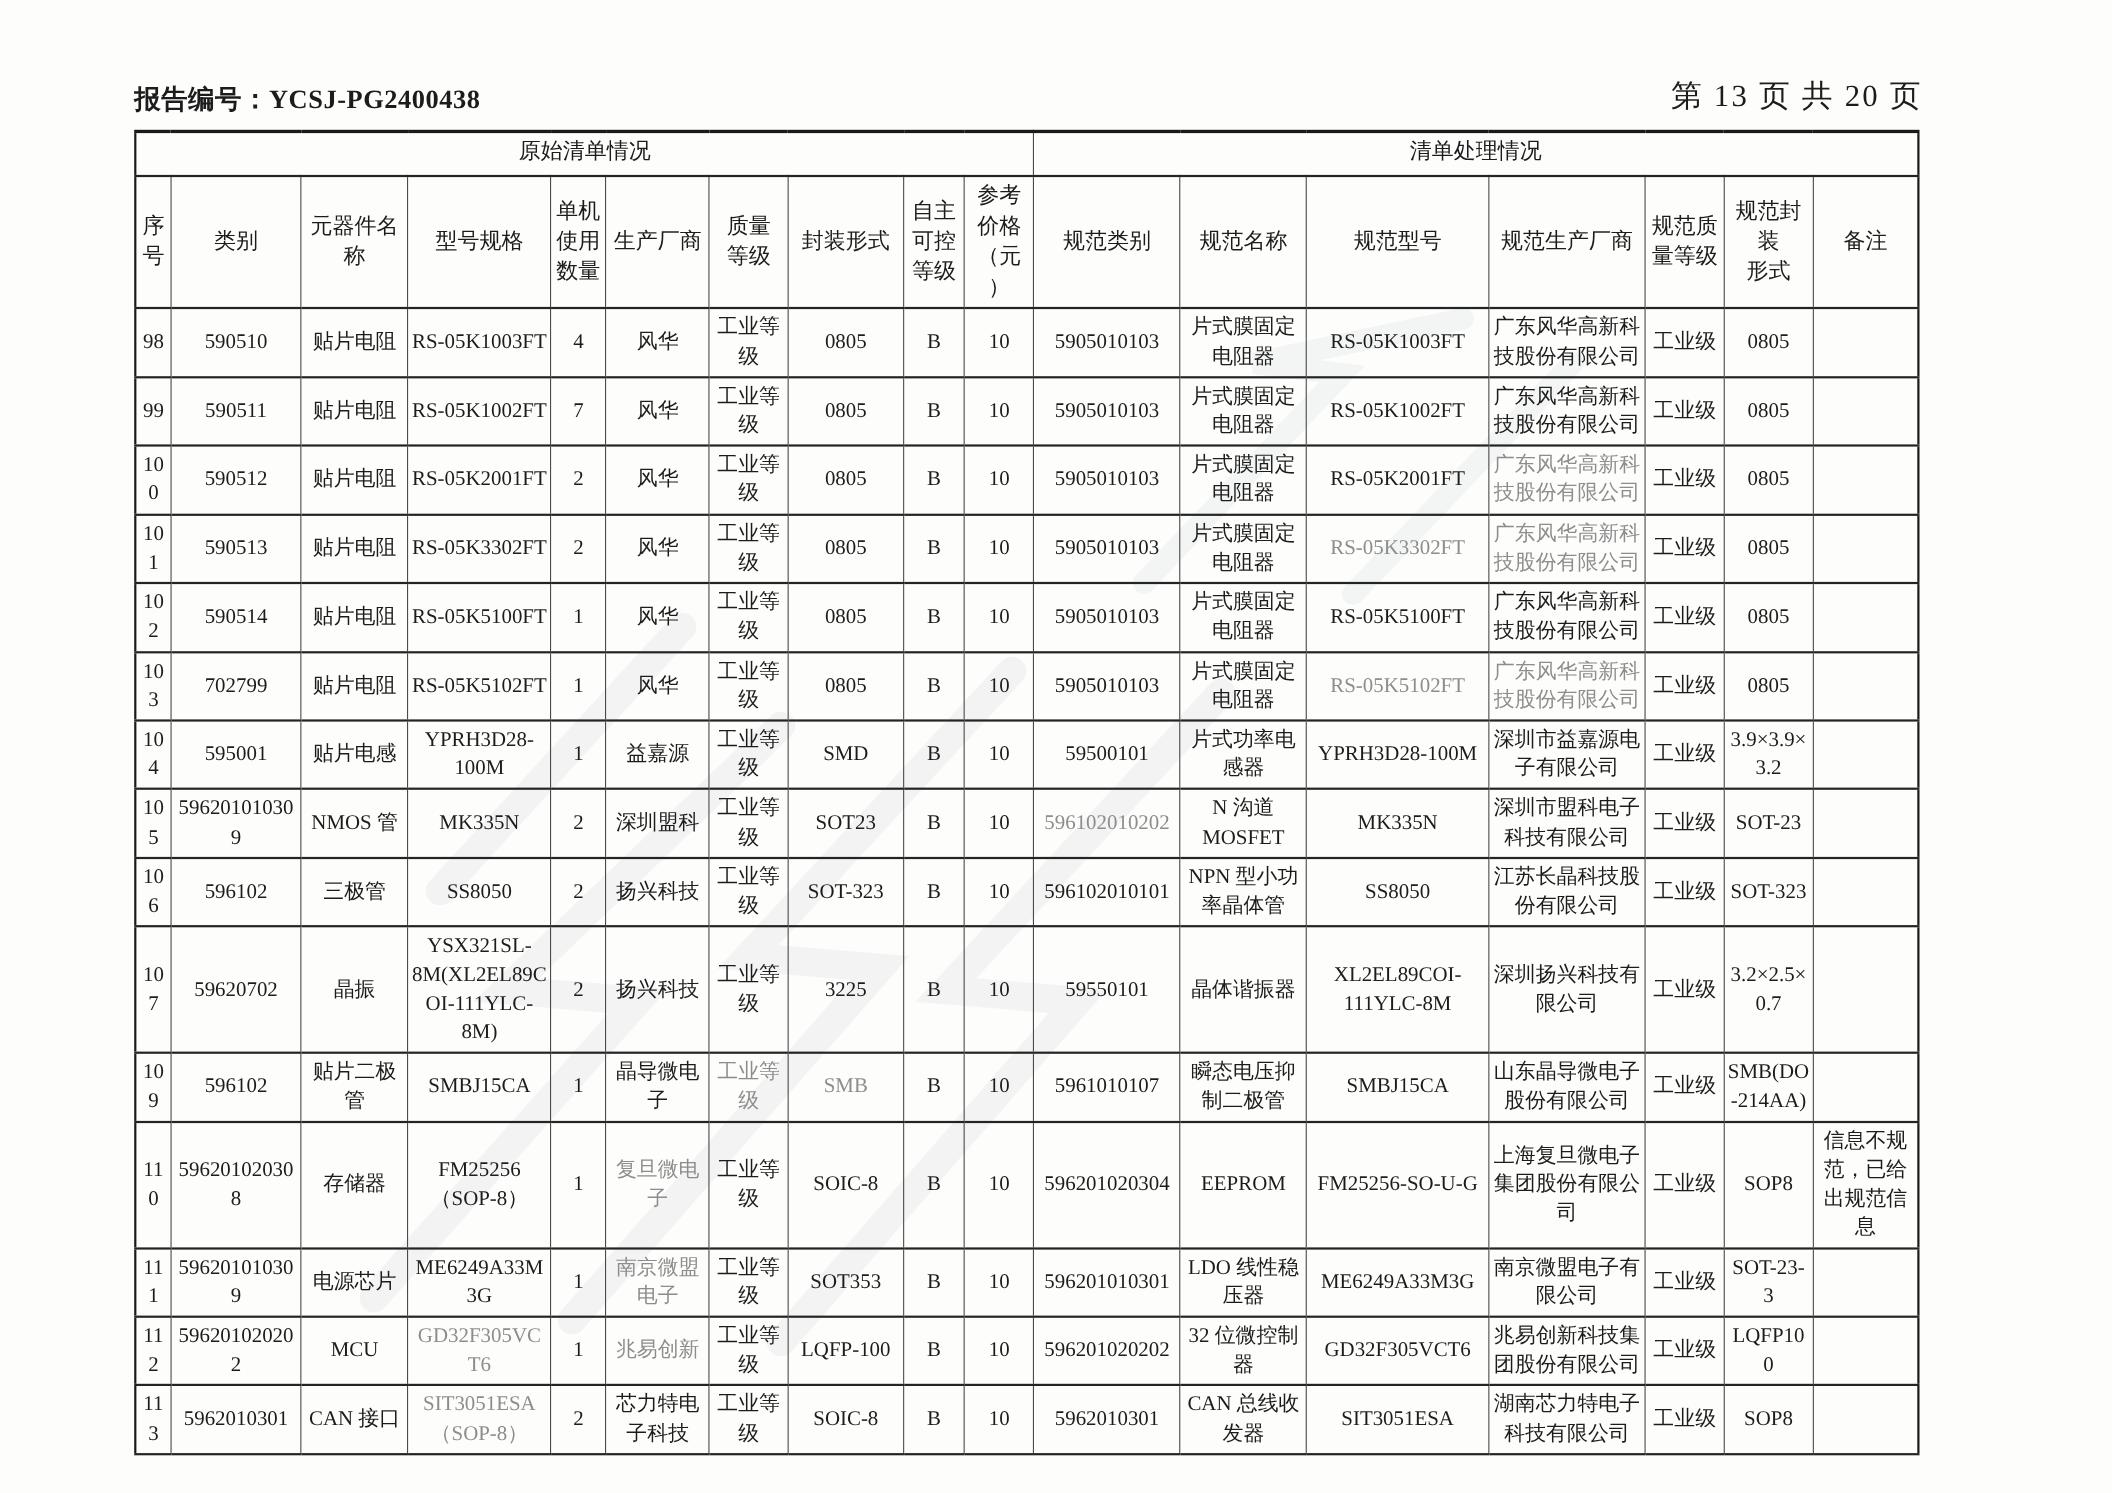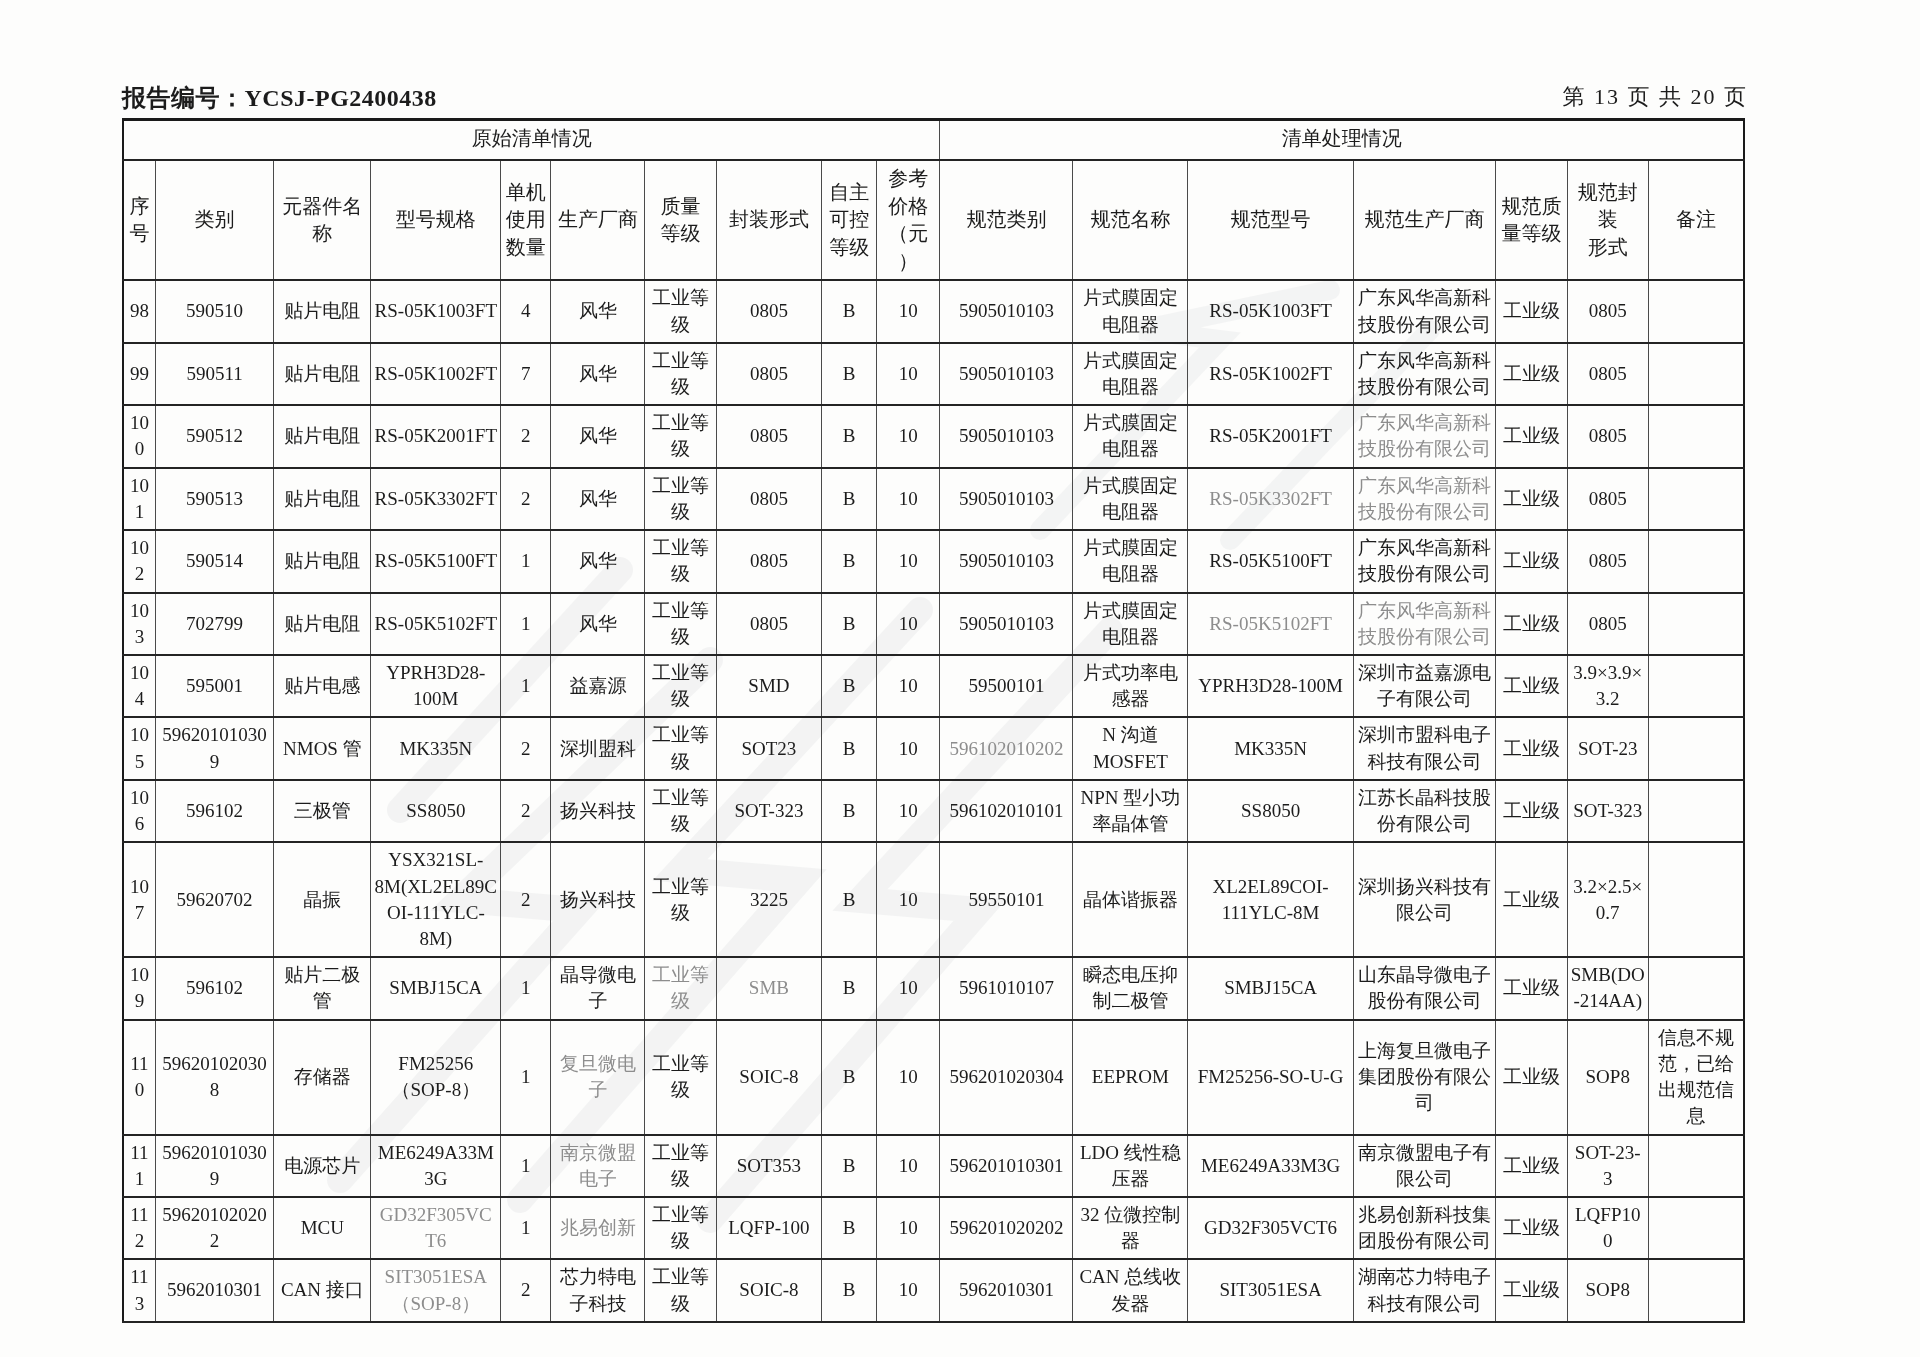--- a/index.html
+++ b/index.html
@@ -5,25 +5,25 @@
   html,body{margin:0;padding:0;}
   body{
     width:1920px;height:1357px;
     background:#fdfdfc;
     font-family:"Liberation Serif","DejaVu Serif",serif;
     color:#1c1c1c;
     position:relative;
     overflow:hidden;
   }
   .page-header{
-    position:absolute;left:122px;right:172px;top:82px;
-    display:flex;justify-content:space-between;align-items:flex-start;
+    position:absolute;left:122px;right:172px;top:68px;
+    display:flex;justify-content:space-between;align-items:flex-end;
   }
   .report-no{font-size:24px;letter-spacing:.5px;font-weight:600;}
-  .page-indicator{font-size:22px;letter-spacing:2px;}
+  .page-indicator{font-size:28px;letter-spacing:2px;}
   .tbl-wrap{position:absolute;left:122px;top:118px;width:1623px;}
   table.tbl{
     width:100%;
     border-collapse:collapse;
     table-layout:fixed;
     background:transparent;
   }
   .tbl th,.tbl td{
     border-left:1px solid #4a4a4a;
     border-right:1px solid #4a4a4a;

